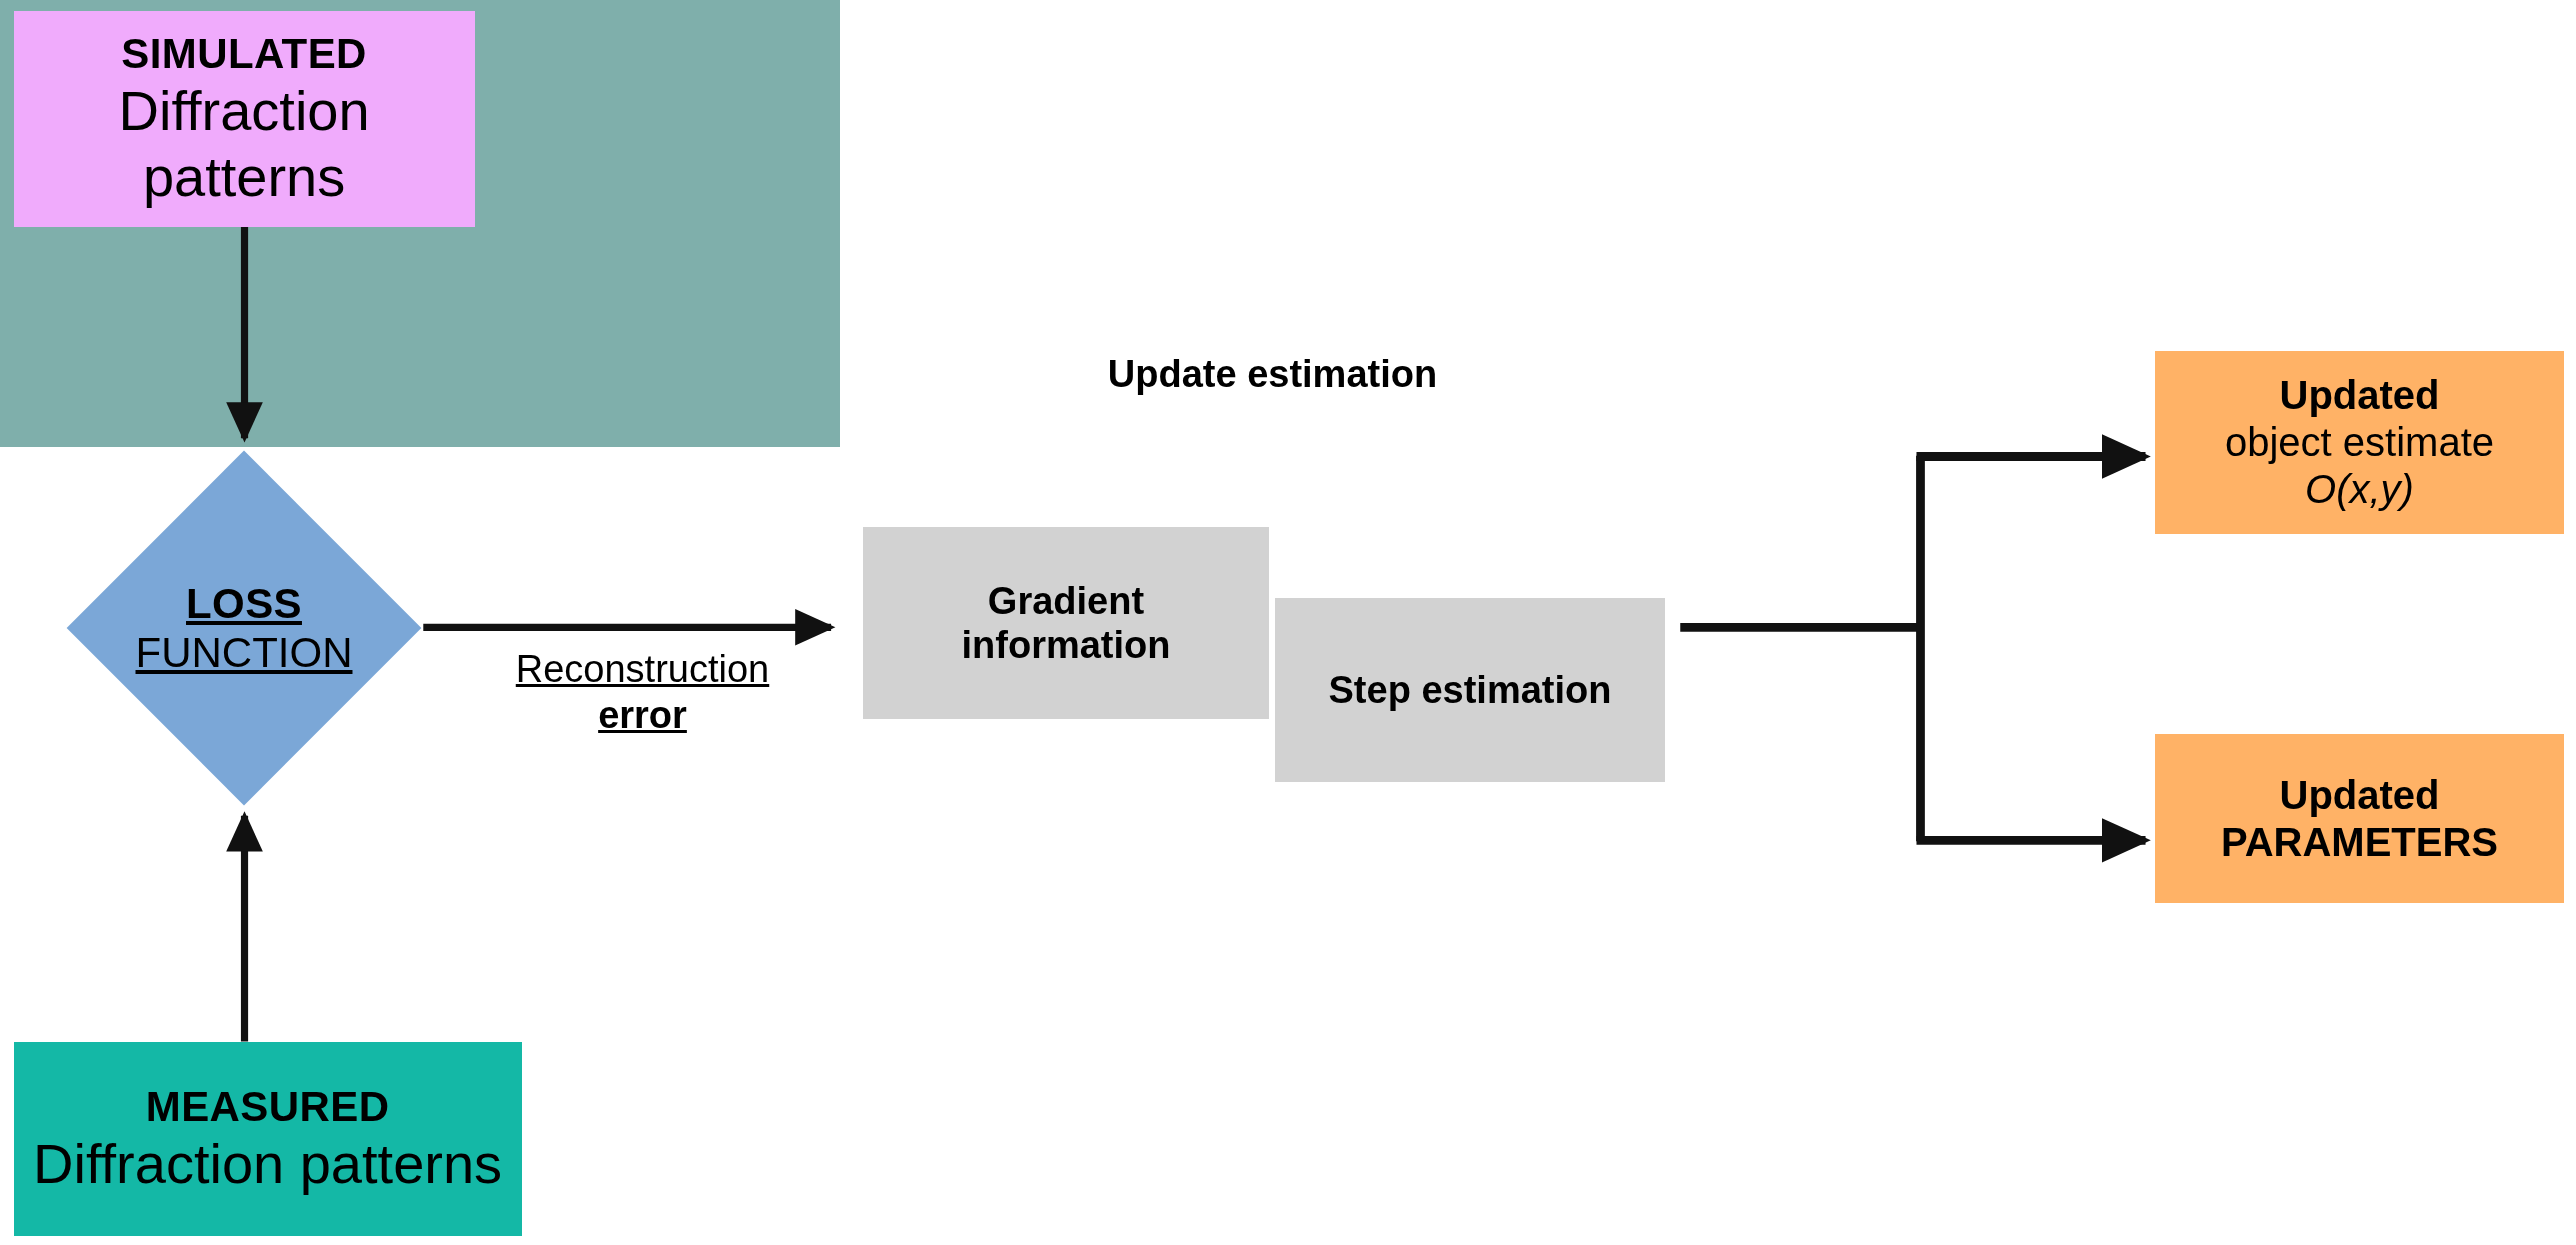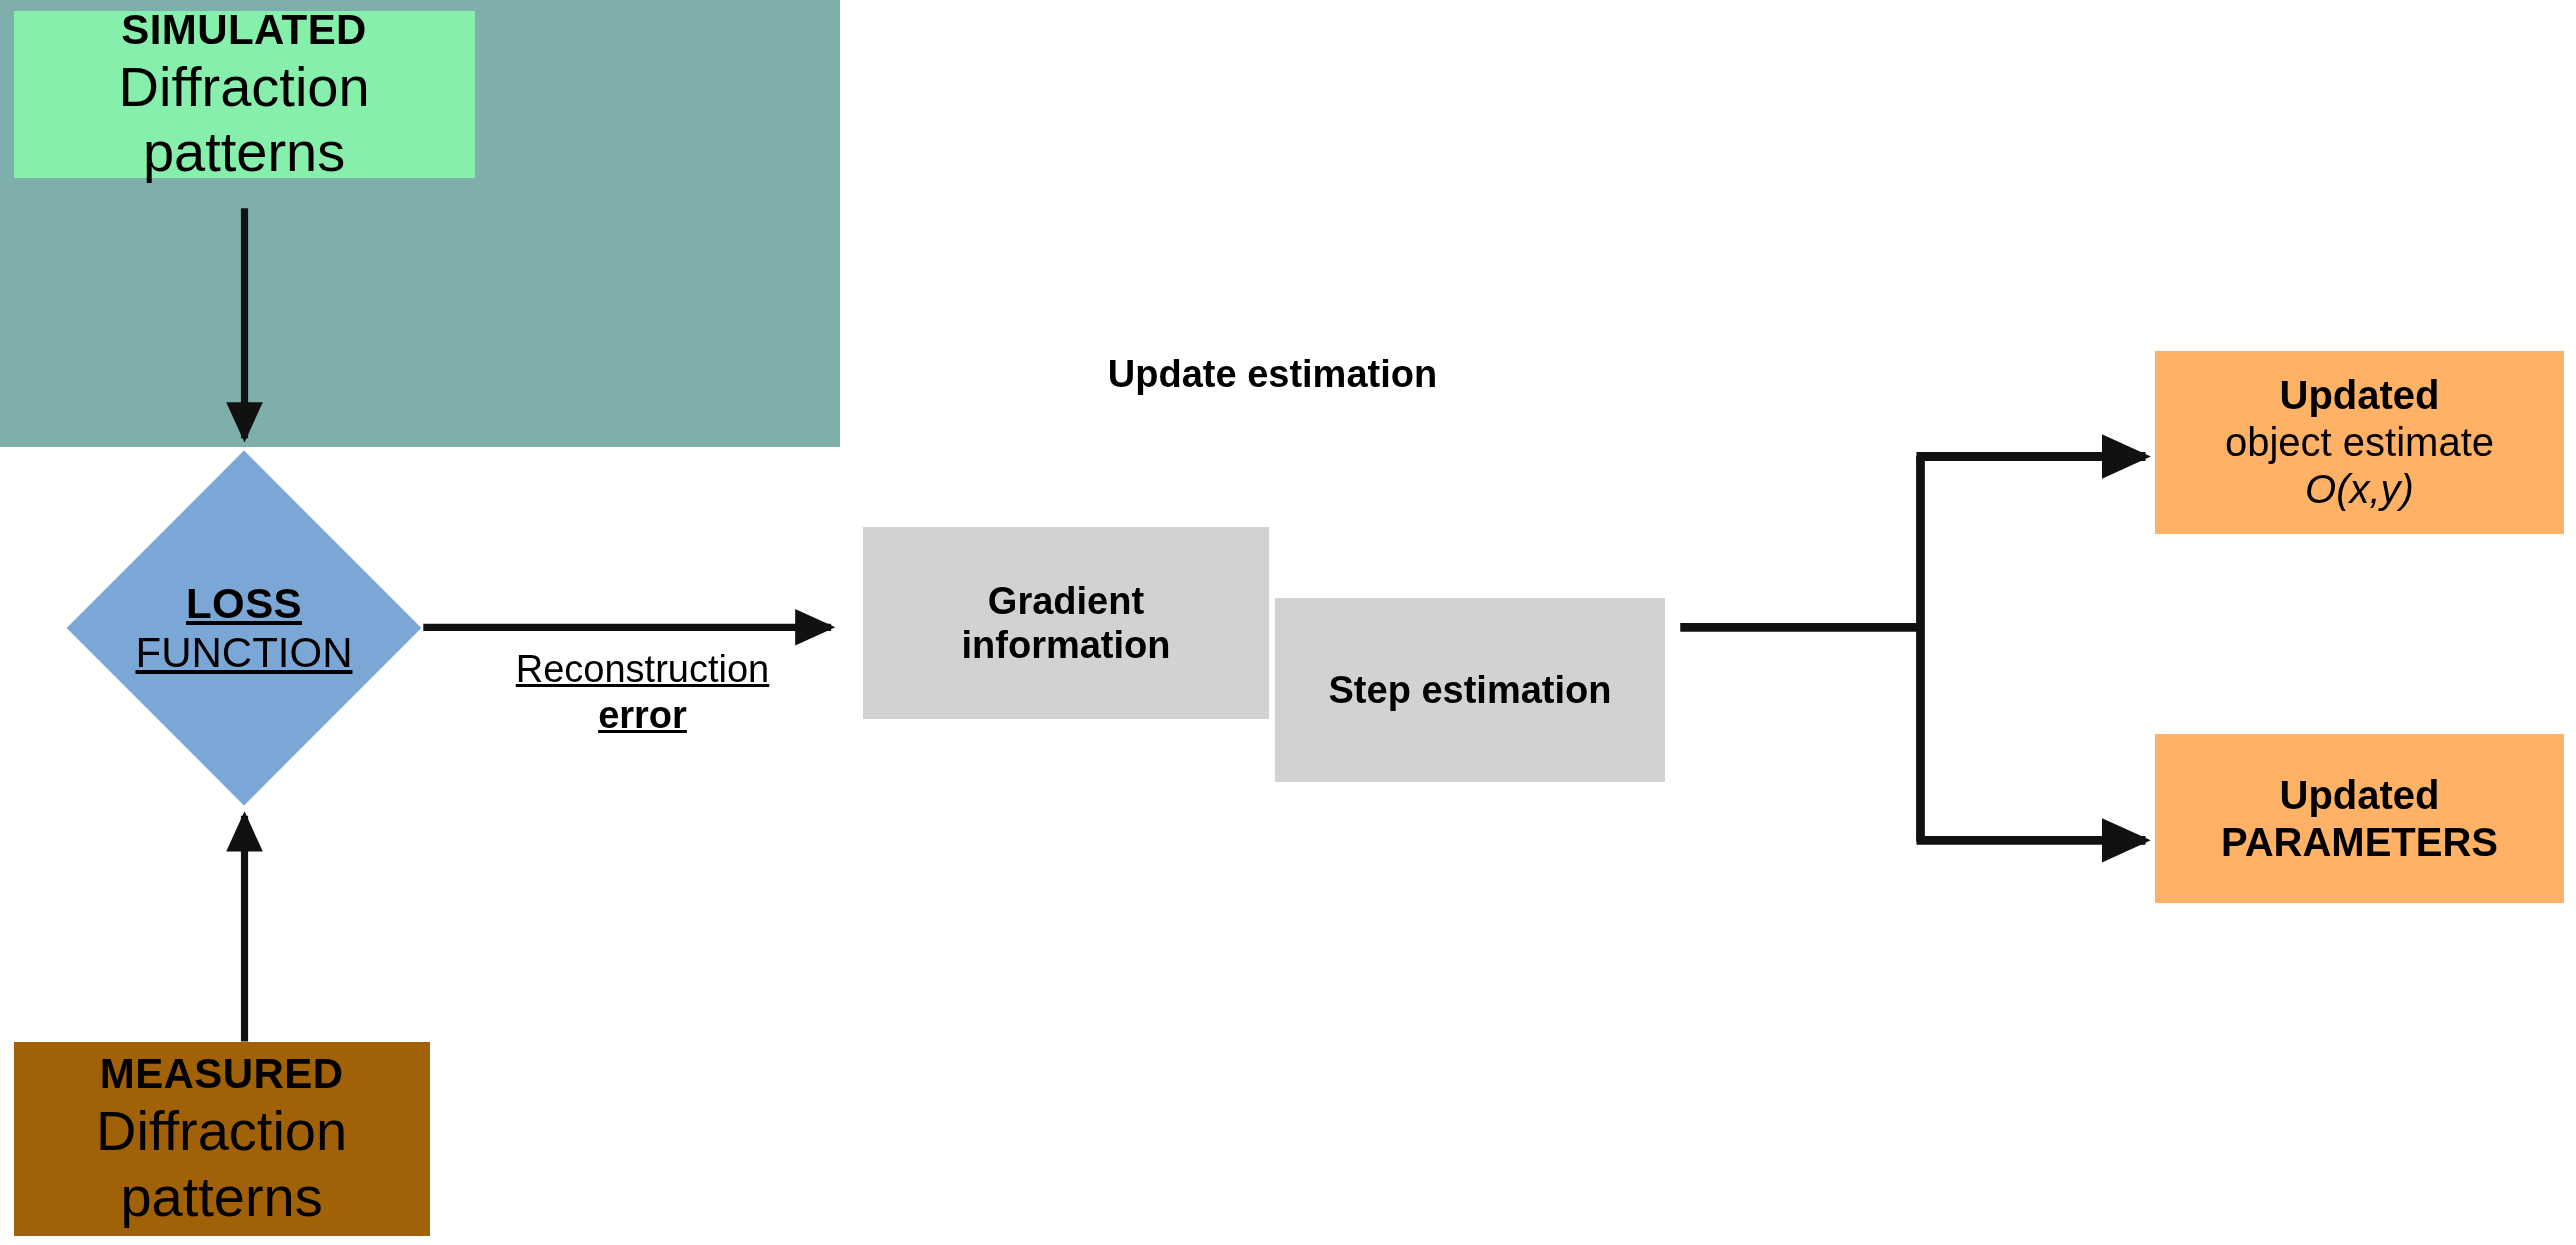--- a/index.html
+++ b/index.html
@@ -27,30 +27,30 @@
     text-align: center;
     color: #000000;
     line-height: 1.17;
   }
 
   
   #simulated-box {
     left: 13.6px;
     top: 11.2px;
     width: 461px;
-    height: 167px;
-    background: #86efac;
+    height: 216px;
+    background: #f0abfc;
   }
   
   #measured-box {
     left: 13.6px;
     top: 1042px;
-    width: 416px;
+    width: 508px;
     height: 194px;
-    background: #a16207;
+    background: #14b8a6;
   }
   .src-title {
     font-size: 42px;
     font-weight: bold;
     letter-spacing: 0.4px;
   }
   .src-sub {
     font-size: 56px;
     font-weight: normal;
   }

